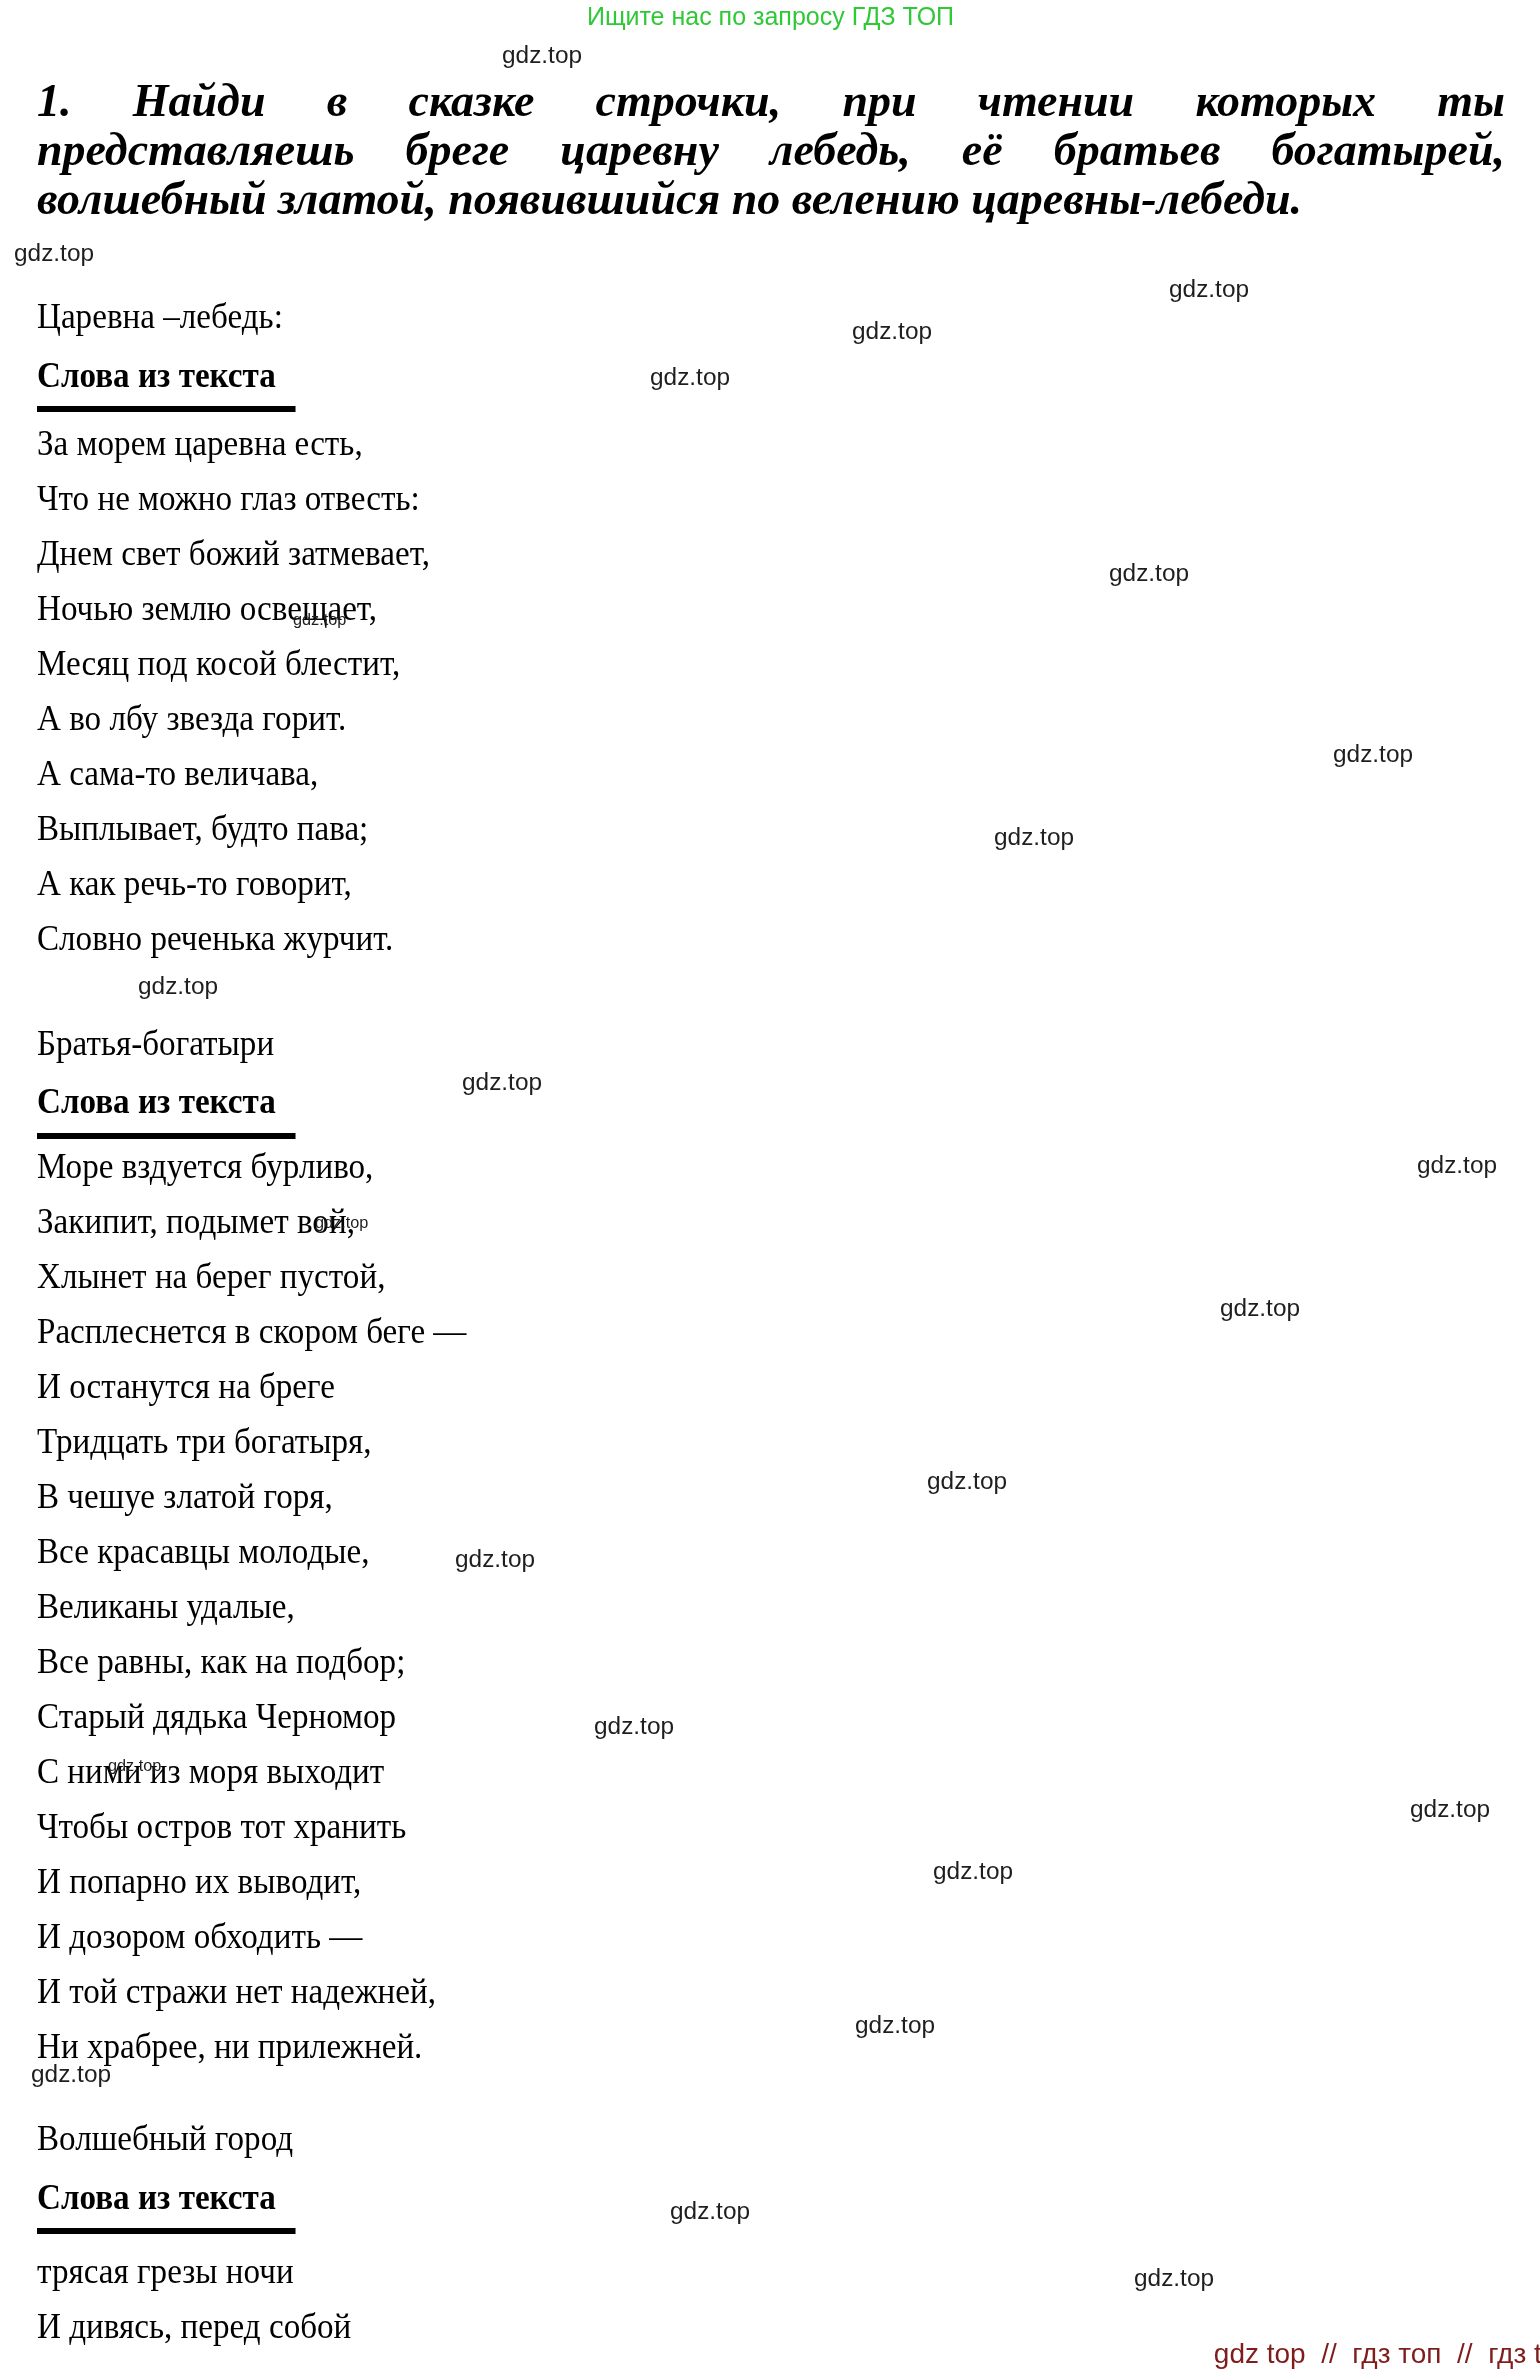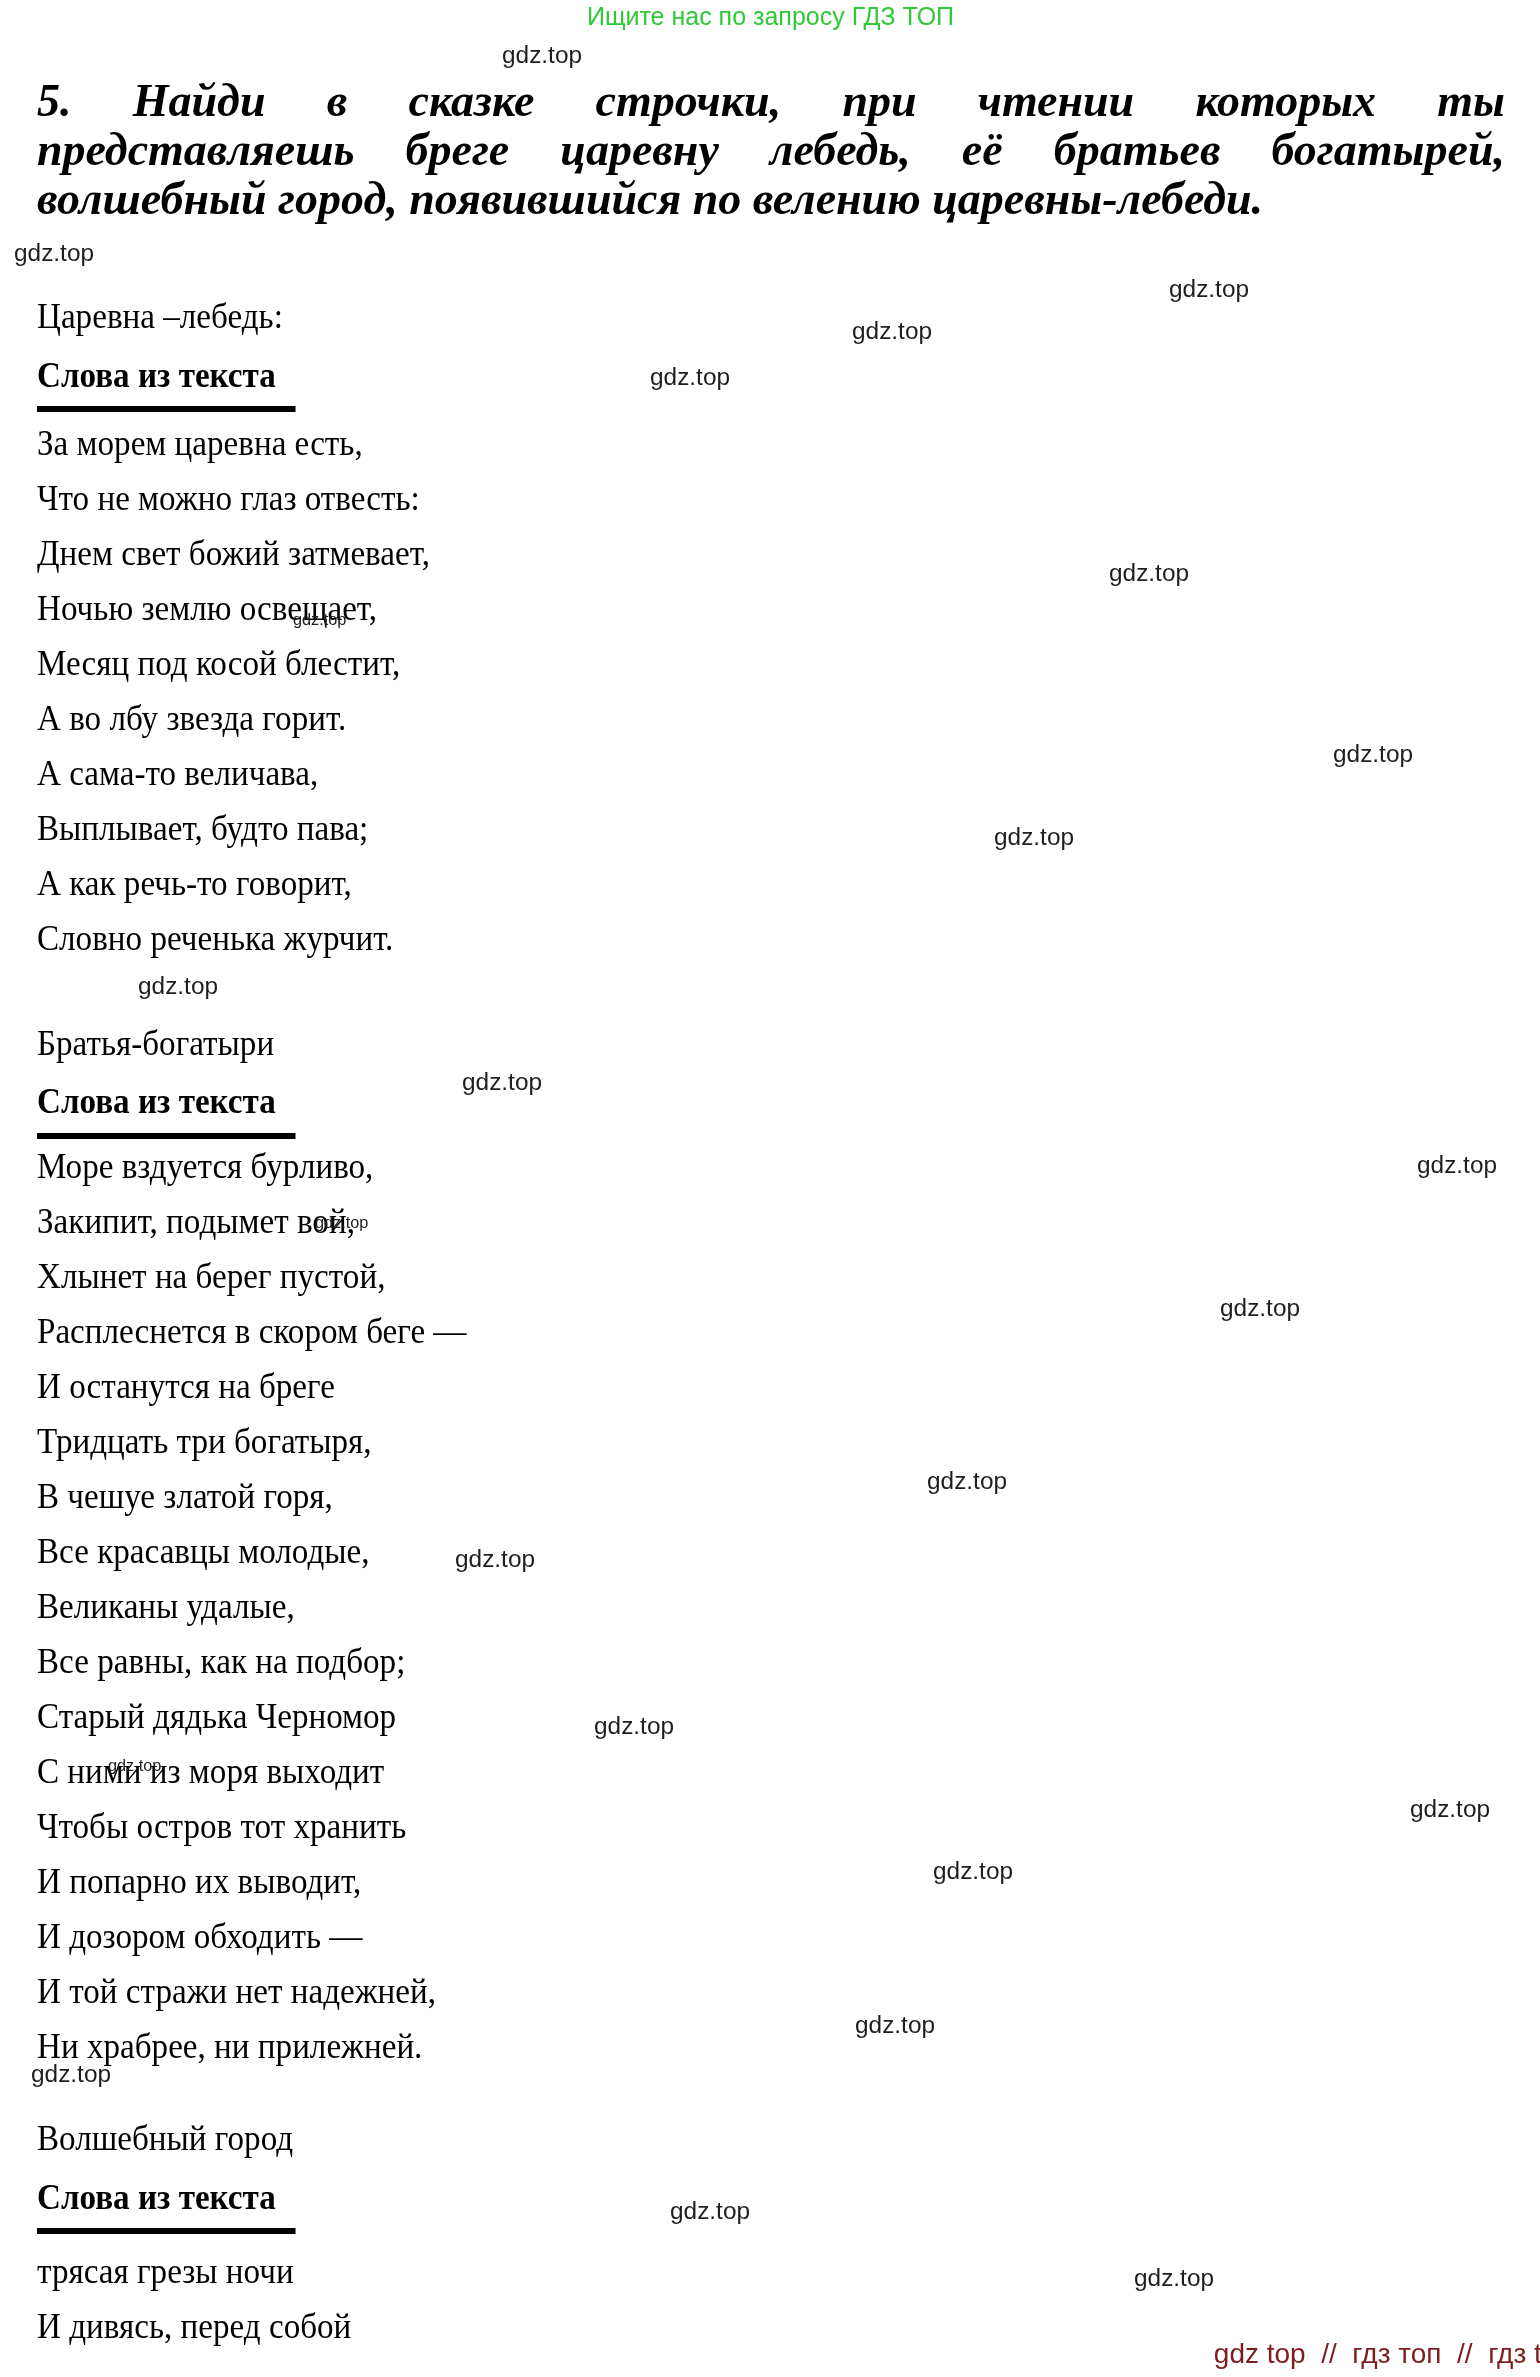--- a/index.html
+++ b/index.html
@@ -74,23 +74,23 @@
     white-space: pre;
     padding-left: 32px;
   }
 </style>
 </head>
 <body>
 
 <div class="promo">Ищите нас по запросу ГДЗ ТОП</div>
 
 <div class="question">
-  <div class="q-line just">5. Найди в сказке строчки, при чтении которых ты</div>
+  <div class="q-line just">1. Найди в сказке строчки, при чтении которых ты</div>
   <div class="q-line just">представляешь бреге царевну лебедь, её братьев богатырей,</div>
-  <div class="q-line">волшебный город, появившийся по велению царевны-лебеди.</div>
+  <div class="q-line">волшебный златой, появившийся по велению царевны-лебеди.</div>
 </div>
 
 <div class="section sec1">
   <div class="sec-title mb5"><span class="cond">Царевна –лебедь:</span></div>
   <div class="sec-sub mb5"><span class="cond">Слова из текста</span></div>
   <div class="pline"><span class="cond">За морем царевна есть,</span></div>
   <div class="pline"><span class="cond">Что не можно глаз отвесть:</span></div>
   <div class="pline"><span class="cond">Днем свет божий затмевает,</span></div>
   <div class="pline"><span class="cond">Ночью землю освещает,</span></div>
   <div class="pline"><span class="cond">Месяц под косой блестит,</span></div>

